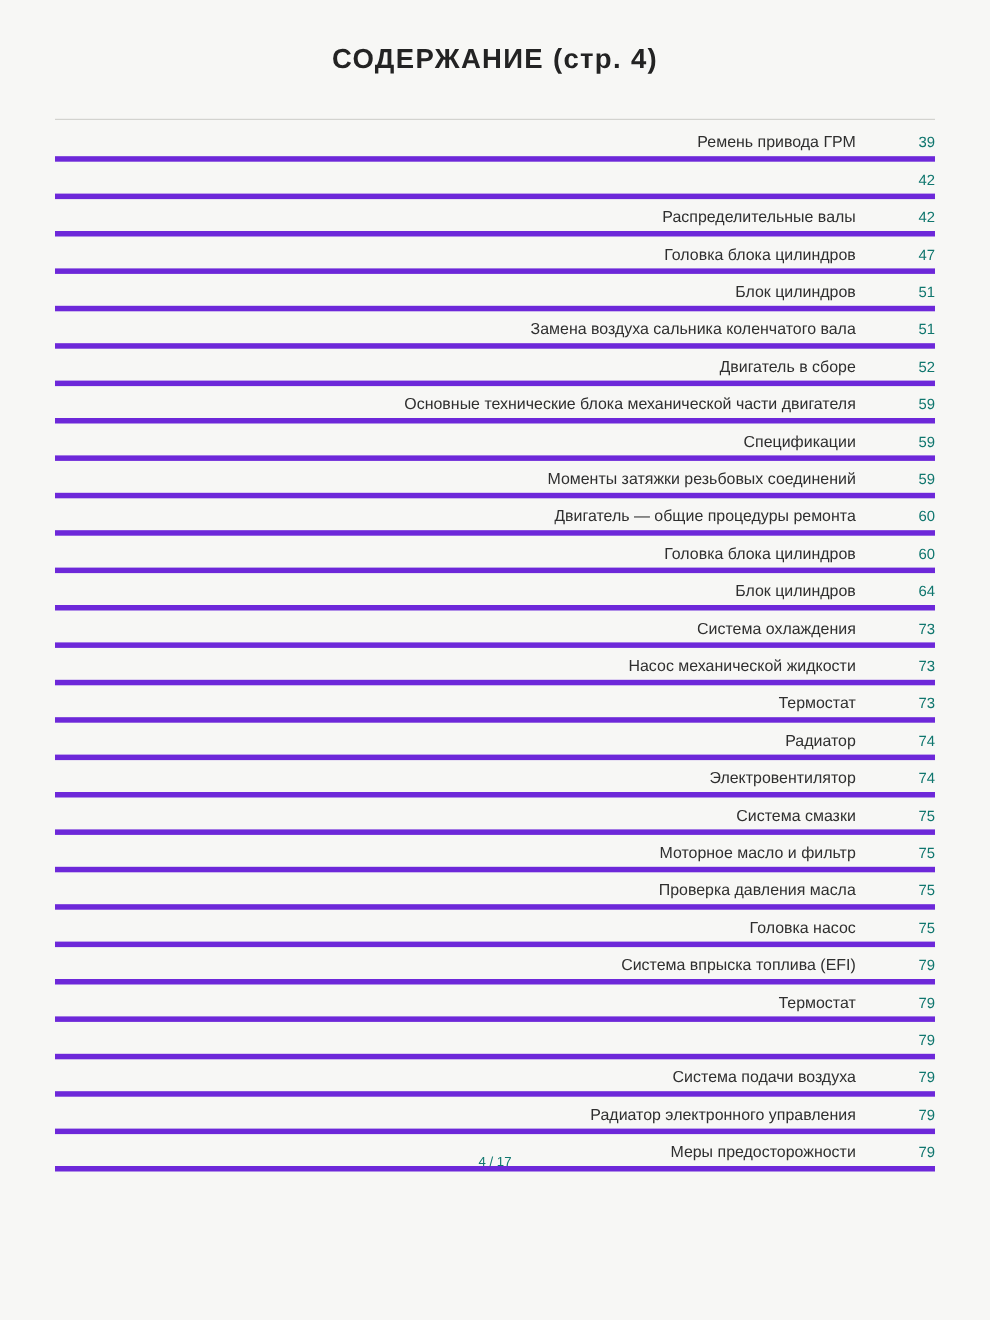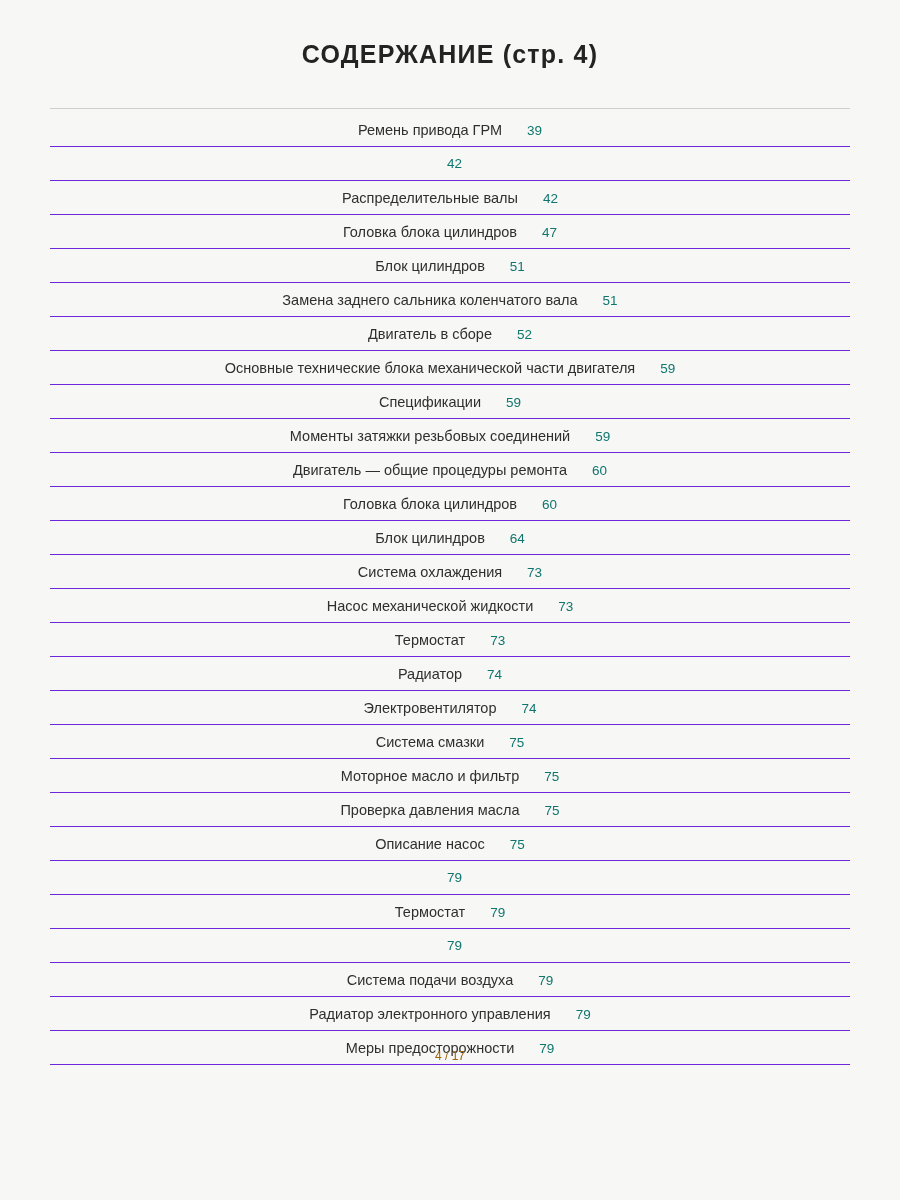--- a/index.html
+++ b/index.html
@@ -39,24 +39,25 @@
     margin-bottom: 0;
   }
   .toc {
     margin-top: 4px;
     display: flex;
     flex-direction: column;
   }
   .toc-row {
     display: flex;
     align-items: baseline;
-    justify-content: center;
+    justify-content: flex-end;
     height: 34px;
-    border-bottom: 1px solid #6d28d9;
+    border-bottom: 5px solid #6d28d9;
     box-sizing: border-box;
+    gap: 32px;
   }
   .toc-row .entry-title {
     font-size: 14.5px;
     color: #2f2f2f;
     line-height: 34px;
     white-space: nowrap;
     overflow: hidden;
     text-overflow: ellipsis;
     padding-right: 16px;
   }
@@ -68,21 +69,21 @@
     min-width: 24px;
     text-align: right;
   }
   .footer {
     position: absolute;
     left: 0;
     right: 0;
     bottom: 44px;
     text-align: center;
     font-size: 12px;
-    color: #a16207;
+    color: #0f766e;
   }
 </style>
 </head>
 <body>
 
 <div class="page">
 
   <h1 class="doc-title">СОДЕРЖАНИЕ (стр. 4)</h1>
 
   <div class="title-rule"></div>
@@ -101,21 +102,21 @@
       </div>
       <div class="toc-row">
         <span class="entry-title">Головка блока цилиндров</span>
         <span class="entry-page">47</span>
       </div>
       <div class="toc-row">
         <span class="entry-title">Блок цилиндров</span>
         <span class="entry-page">51</span>
       </div>
       <div class="toc-row">
-        <span class="entry-title">Замена заднего сальника коленчатого вала</span>
+        <span class="entry-title">Замена воздуха сальника коленчатого вала</span>
         <span class="entry-page">51</span>
       </div>
       <div class="toc-row">
         <span class="entry-title">Двигатель в сборе</span>
         <span class="entry-page">52</span>
       </div>
       <div class="toc-row">
         <span class="entry-title">Основные технические блока механической части двигателя</span>
         <span class="entry-page">59</span>
       </div>
@@ -165,24 +166,25 @@
       </div>
       <div class="toc-row">
         <span class="entry-title">Моторное масло и фильтр</span>
         <span class="entry-page">75</span>
       </div>
       <div class="toc-row">
         <span class="entry-title">Проверка давления масла</span>
         <span class="entry-page">75</span>
       </div>
       <div class="toc-row">
-        <span class="entry-title">Описание насос</span>
-        <span class="entry-page">75</span>
-      </div>
-      <div class="toc-row">
+        <span class="entry-title">Головка насос</span>
+        <span class="entry-page">75</span>
+      </div>
+      <div class="toc-row">
+        <span class="entry-title">Система впрыска топлива (EFI)</span>
         <span class="entry-page">79</span>
       </div>
       <div class="toc-row">
         <span class="entry-title">Термостат</span>
         <span class="entry-page">79</span>
       </div>
       <div class="toc-row">
         <span class="entry-page">79</span>
       </div>
       <div class="toc-row">

